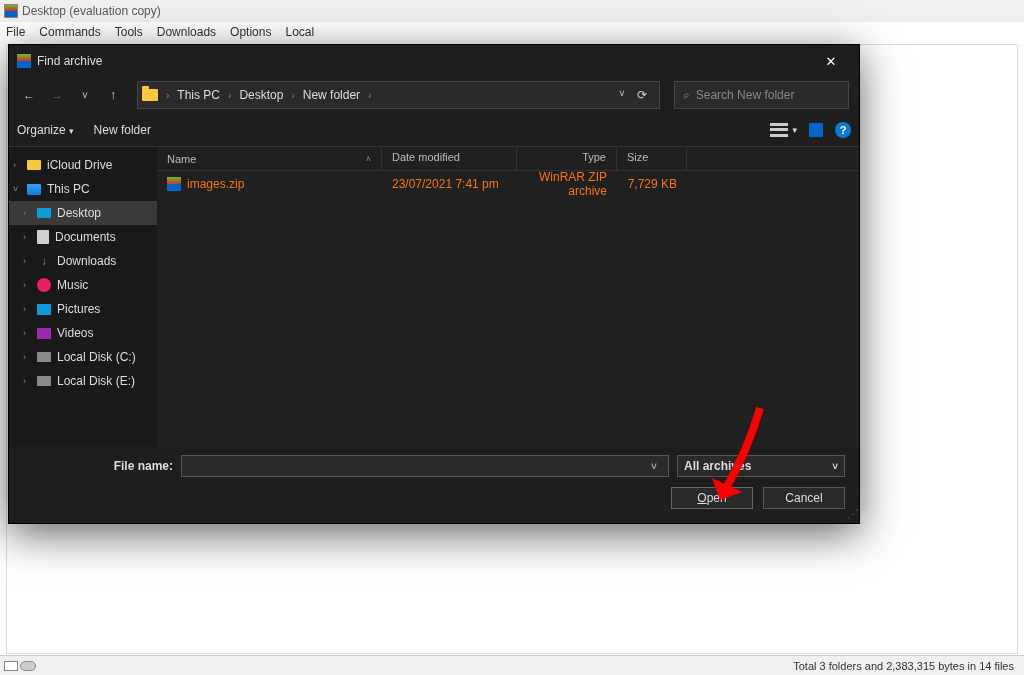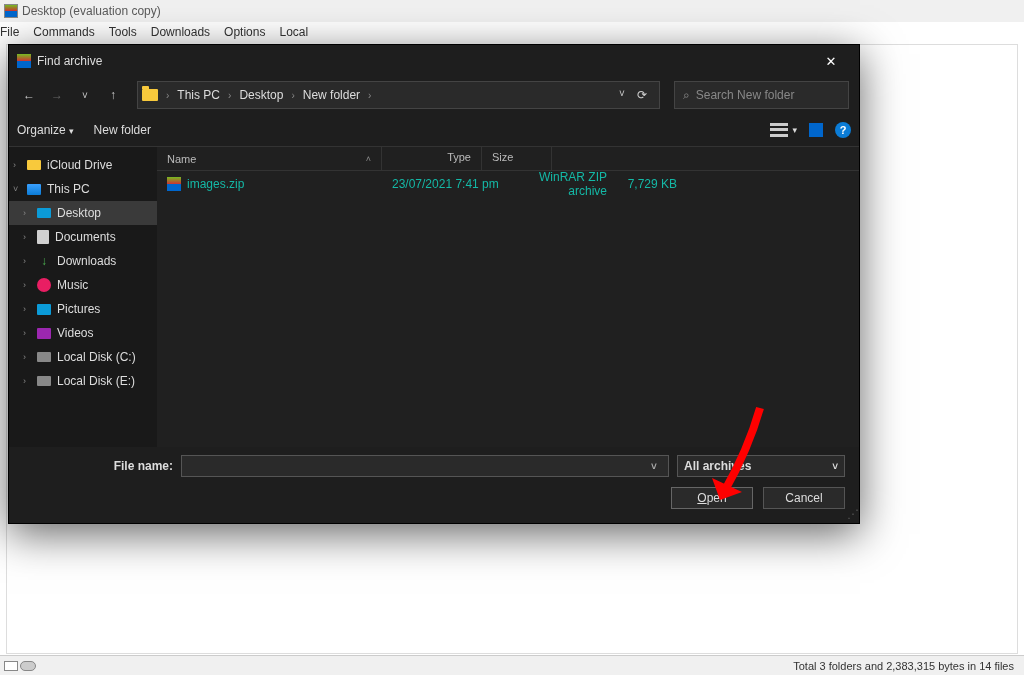--- a/index.html
+++ b/index.html
@@ -2,21 +2,21 @@
 <html><head>
 <meta charset="utf-8">
 <style>
 * { margin: 0; padding: 0; box-sizing: border-box; font-family: "Segoe UI", Tahoma, sans-serif; }
 body { width: 1024px; height: 675px; background: #fff; position: relative; overflow: hidden; }
 
 
 .mainwin { position: absolute; left: 0; top: 0; width: 1024px; height: 655px; background: #fff; }
 .mainwin-title { height: 22px; background: #f0f0f0; display: flex; align-items: center; font-size: 12px; color: #5a5a5a; padding-left: 4px; gap: 4px; }
 .mainwin-title .icon-sq { width: 14px; height: 14px; background: linear-gradient(#7b2,#c33 50%,#06c 50%); border: 1px solid #888; }
-.mainwin-menu { height: 20px; display: flex; gap: 14px; font-size: 12px; color: #333; align-items: center; }
+.mainwin-menu { height: 20px; display: flex; gap: 14px; font-size: 12px; color: #333; padding-left: 6px; align-items: center; }
 .mainwin-body { height: 610px; border: 1px solid #ddd; margin: 2px 6px; background: #fff; }
 .statusbar { position: absolute; left: 0; bottom: 0; width: 1024px; height: 20px; background: #f0f0f0; border-top: 1px solid #ccc; display: flex; align-items: center; font-size: 11px; color: #333; }
 .status-left { width: 40px; display:flex; gap:2px; padding-left:4px;}
 .status-left .si { width:14px; height:10px; border:1px solid #888; background:#fff;}
 .status-left .si2 { width:16px; height:10px; border:1px solid #888; background:#ccc; border-radius:5px;}
 .status-right { margin-left: auto; padding-right: 10px; }
 
 
 .dialog { position: absolute; left: 8px; top: 44px; width: 852px; height: 480px; background: #1e1e1e; color: #ddd; box-shadow: 0 10px 40px rgba(0,0,0,0.6); border: 1px solid #000; display: flex; flex-direction: column; }
 .dlg-title { height: 32px; display: flex; align-items: center; padding: 0 8px; background: #1e1e1e; font-size: 12px; }
@@ -59,21 +59,21 @@
 .si-disk { width:14px; height:10px; background:#888; border-radius:1px; }
 
 .filelist { flex: 1; background: #202020; display: flex; flex-direction: column; }
 .cols { display: flex; height: 24px; border-bottom: 1px solid #333; font-size: 11px; color: #bbb; }
 .cols div { padding: 4px 10px; border-right: 1px solid #333; }
 .c-name { width: 225px; display:flex; align-items:center;}
 .c-date { width: 135px; }
 .c-type { width: 100px; text-align: right; }
 .c-size { width: 70px; }
 .sort-arrow { margin-left: auto; font-size: 9px; color:#888;}
-.row { display: flex; height: 26px; align-items: center; font-size: 12px; color: #14b8a6; cursor: pointer; }
+.row { display: flex; height: 26px; align-items: center; font-size: 12px; color: #f97316; cursor: pointer; }
 .row div { padding: 0 10px; }
 .file-icon { width:14px; height:14px; background: linear-gradient(#7b2,#c33 50%,#06c 50%); margin-right: 6px; display:inline-block;}
 
 .dlg-bottom { height: 76px; background: #1e1e1e; padding: 8px 14px; display: flex; flex-direction: column; gap: 10px; position: relative; }
 .fn-row { display: flex; align-items: center; gap: 8px; font-size: 12px; font-weight: bold; }
 .fn-label { width: 150px; text-align: right; color: #ddd; }
 .fn-input { flex: 1; height: 22px; background: #2a2a2a; border: 1px solid #555; display: flex; align-items: center; padding: 0 6px; }
 .fn-input-chev { width: 16px; text-align: center; color:#aaa; font-size:10px;}
 .filter { width: 168px; height: 22px; background: #2a2a2a; border: 1px solid #555; display: flex; align-items: center; padding: 0 6px; justify-content: space-between; }
 .btn-row { display: flex; gap: 10px; justify-content: flex-end; }
@@ -216,20 +216,21 @@
           <span class="si-disk"></span>
           <span>Local Disk (E:)</span>
         </div>
       </div>
     <div class="filelist">
       <div class="cols">
         <div class="c-name">
             <span>Name</span>
             <span class="sort-arrow">˄</span>
           </div>
+        <div class="c-date">Date modified</div>
         <div class="c-type">Type</div>
         <div class="c-size">Size</div>
         <div style="flex:1;border:none"></div>
       </div>
       <div id="rows">
           <div class="row">
             <div class="c-name">
               <span class="file-icon"></span>
               <span>images.zip</span>
             </div>

